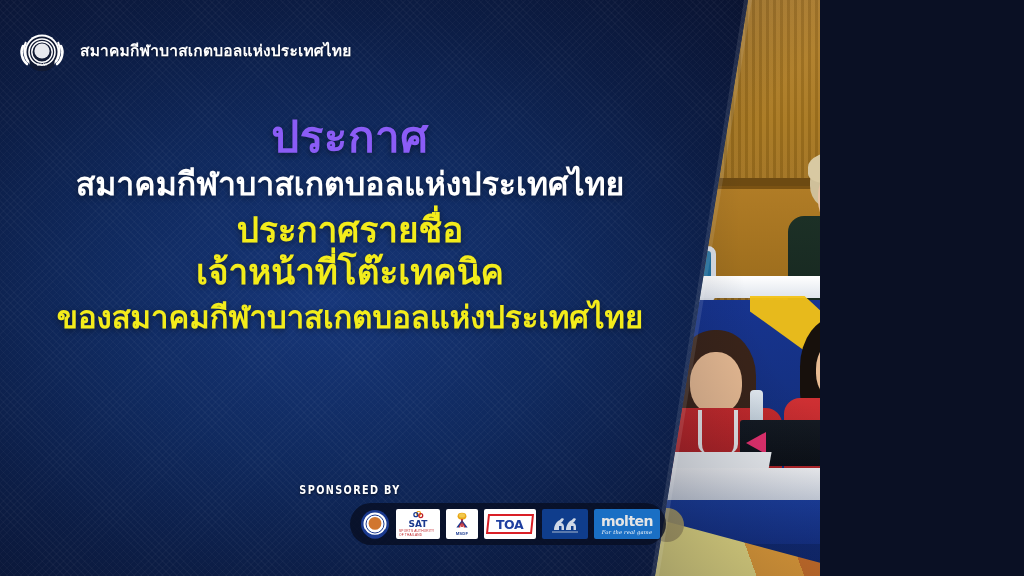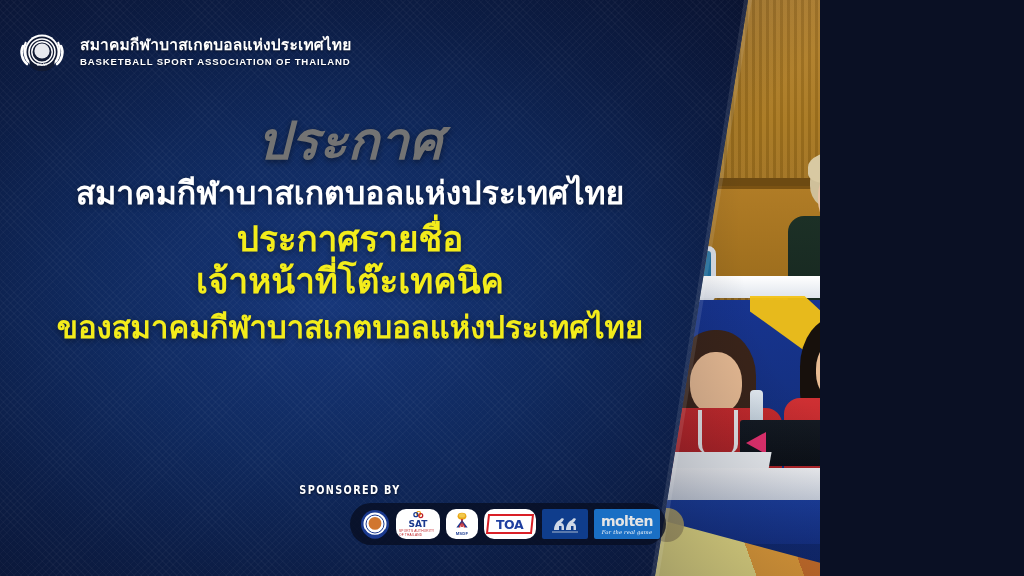--- a/index.html
+++ b/index.html
@@ -213,21 +213,21 @@
   }
 
   
   .headline{
     position:absolute; left:0; top:112px; width:700px;
     text-align:center;
     font-family:"DejaVu Sans", sans-serif;
     font-weight:bold;
   }
   .hl{ display:block; line-height:1.14; text-shadow:0 2px 6px rgba(0,0,0,.45); }
-  .hl-1{ color:#737373; font-size:52px; letter-spacing:.5px;font-style:italic; }
+  .hl-1{ color:#8b5cf6; font-size:44px; letter-spacing:.5px; }
   .hl-2{ color:#ffffff; font-size:32px; margin-top:4px; }
   .hl-3{ color:#f3ec1b; font-size:35px; margin-top:8px; }
   .hl-4{ color:#f3ec1b; font-size:35px; margin-top:2px; }
   .hl-5{ color:#f3ec1b; font-size:31px; margin-top:8px; }
 
   
   .sponsored-by{
     position:absolute; left:0; top:482px; width:700px;
     text-align:center;
     color:#ffffff; font-size:12.5px; font-weight:bold; letter-spacing:1.6px;
@@ -240,21 +240,21 @@
     width:316px; height:42px;
     background:rgba(8,14,34,.80);
     border-radius:21px;
     display:flex; align-items:center; gap:6px;
     padding:0 10px;
   }
   .sp{ flex:0 0 auto; display:flex; align-items:center; justify-content:center; }
 
   .sp-basa{ width:30px; height:30px; }
   .sp-card{
-    height:30px; background:#ffffff; border-radius:10px;
+    height:30px; background:#ffffff; border-radius:2px;
     display:flex; flex-direction:column; align-items:center; justify-content:center;
     padding:2px 3px; overflow:hidden;
   }
   .sp-sat{ width:44px; }
   .sp-msdf{ width:32px; }
   .sp-toa{ width:52px; background:#ffffff; }
   .sp-toa .toa-inner{
     width:100%; height:20px; background:#ffffff; border:2px solid #d91f26;
     display:flex; align-items:center; justify-content:center;
     transform:skewX(-6deg);
@@ -368,21 +368,20 @@
         <circle cx="26" cy="26" r="15.5" fill="#111a33"></circle>
         <circle cx="26" cy="26" r="13" fill="none" stroke="#ffffff" stroke-width="1.6"></circle>
         <circle cx="26" cy="26" r="10.2" fill="none" stroke="#ffffff" stroke-width="1.4"></circle>
         <circle cx="26" cy="25" r="7.6" fill="#e7e9ee"></circle>
         <path d="M13.5 34 A15.5 15.5 0 0 0 38.5 34 L38.5 39 A15.5 15.5 0 0 1 13.5 39 Z" fill="#111a33"></path>
         <text x="26" y="40" text-anchor="middle" font-size="4.2" fill="#ffffff" font-family="DejaVu Sans, sans-serif">BSAT</text>
       </svg>
     </div>
     <div>
       <div class="brand-th">สมาคมกีฬาบาสเกตบอลแห่งประเทศไทย</div>
-      <div class="brand-en">BASKETBALL SPORT ASSOCIATION OF THAILAND</div>
     </div>
   </div>
 
   <div class="headline">
     <span class="hl hl-1">ประกาศ</span>
     <span class="hl hl-2">สมาคมกีฬาบาสเกตบอลแห่งประเทศไทย</span>
     <span class="hl hl-3">ประกาศรายชื่อ</span>
     <span class="hl hl-4">เจ้าหน้าที่โต๊ะเทคนิค</span>
     <span class="hl hl-5">ของสมาคมกีฬาบาสเกตบอลแห่งประเทศไทย</span>
   </div>

